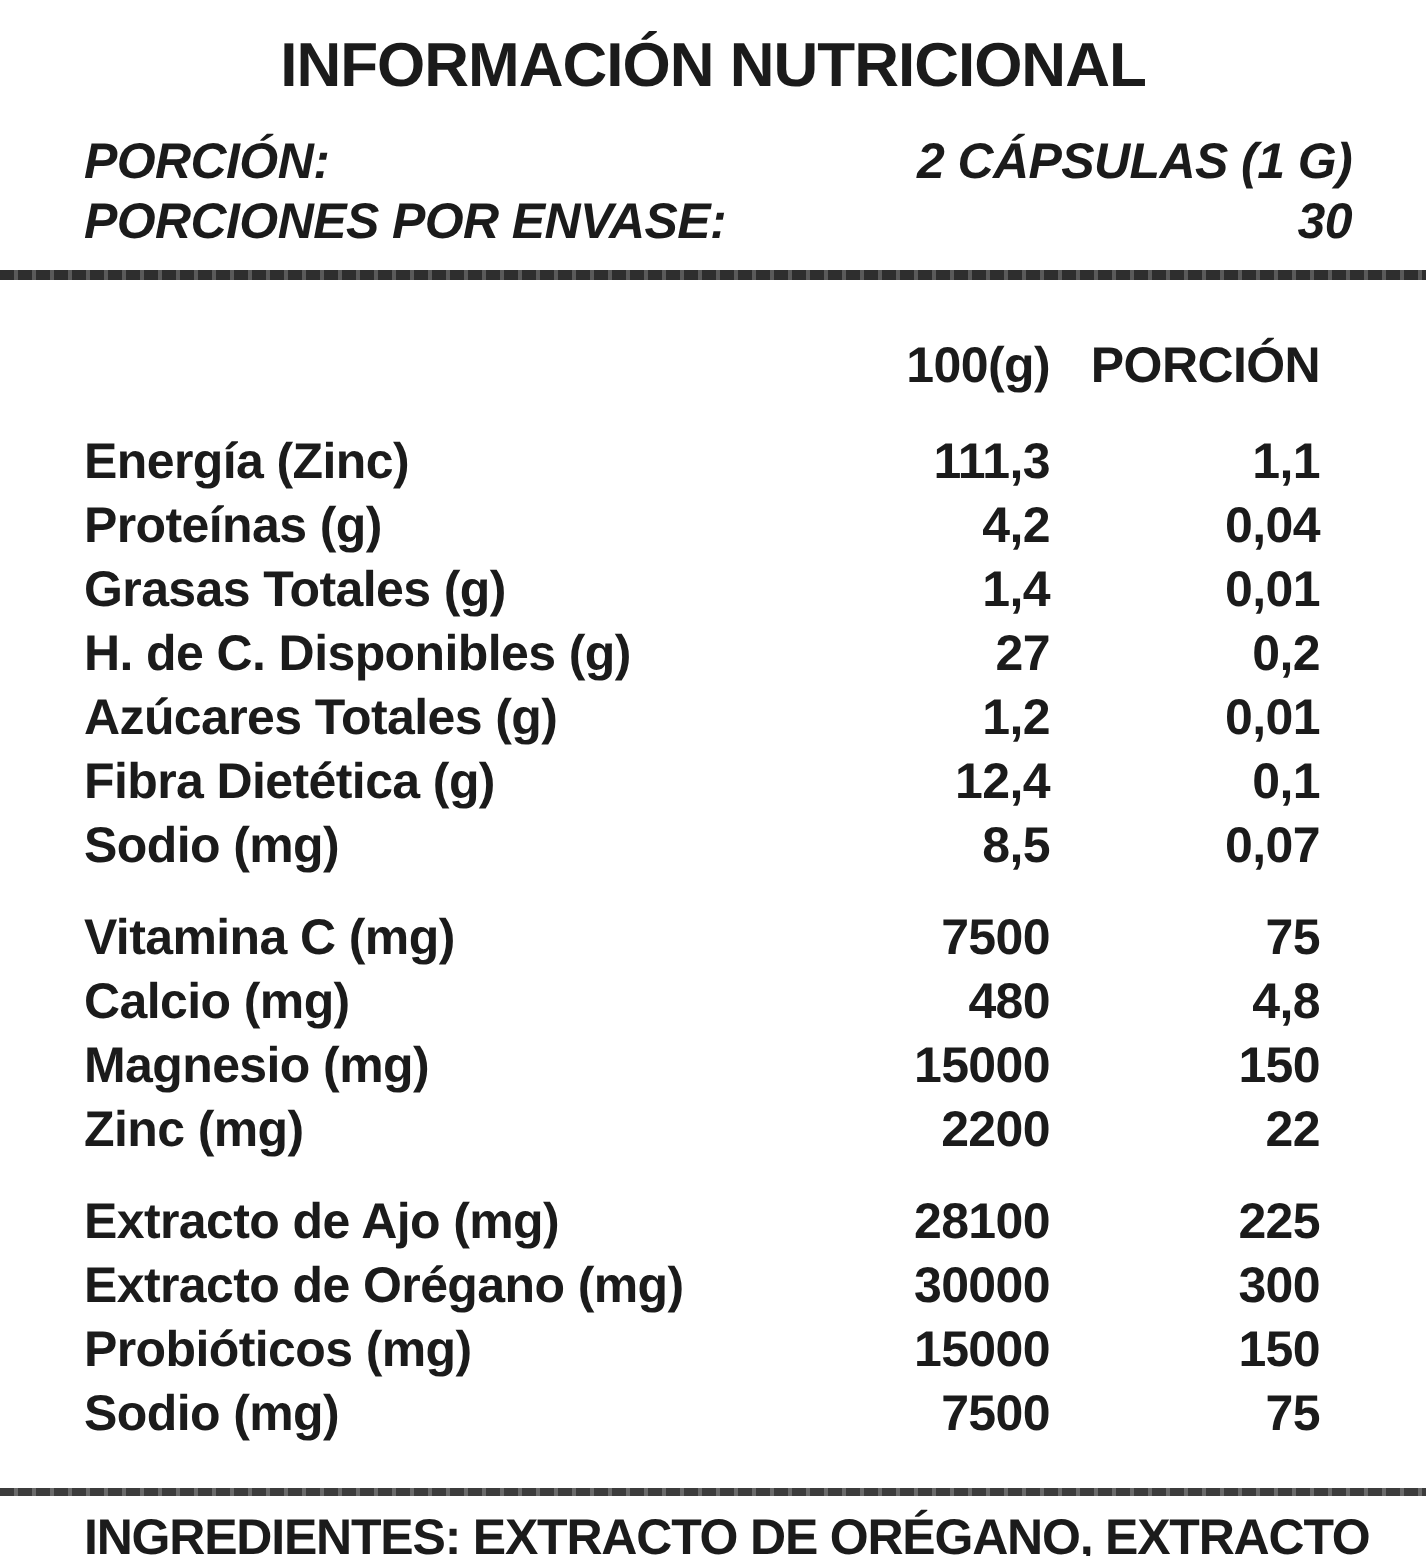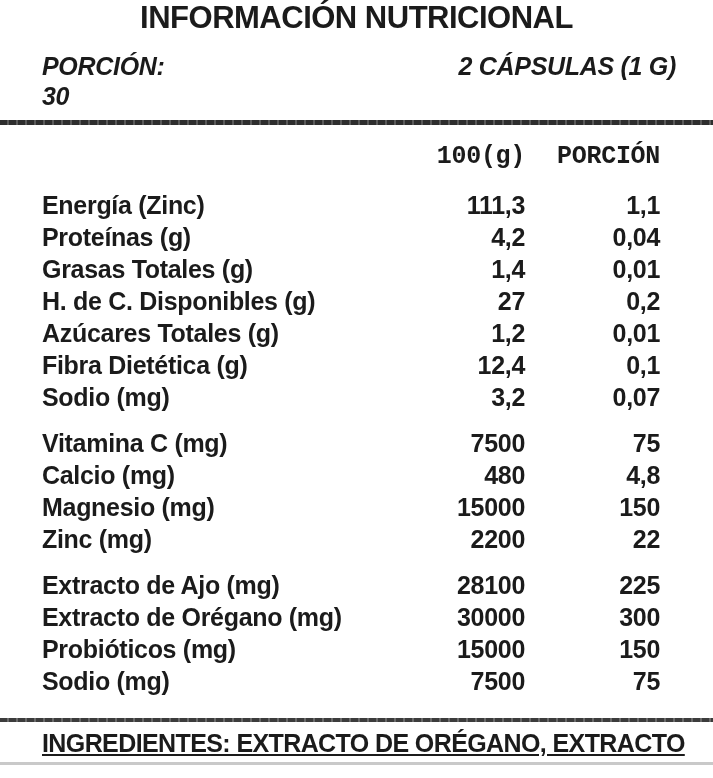--- a/index.html
+++ b/index.html
@@ -10,21 +10,21 @@
     color:#1b1b1b;
     font-family:"Liberation Sans", sans-serif;
     font-weight:bold;
     overflow:hidden;
     position:relative;
     letter-spacing:-0.3px;
   }
   .title {
     text-align:center;
     font-size:31px;
-    padding-top:0;
+    padding-top:15px;
     letter-spacing:-0.5px;
   }
   .serving-block { margin:15px 37px 0 42px; font-size:25px; }
   .serving-row { display:flex; justify-content:space-between; line-height:30px;font-style:italic; }
   .divider { width:100%; }
   .divider.thick {
     height:5px; margin-top:9px;
     background:repeating-linear-gradient(90deg,#2e2e2e 0 7px,#5a5a5a 7px 9px);
   }
   .divider.mid {
@@ -32,21 +32,21 @@
     background:repeating-linear-gradient(90deg,#3c3c3c 0 7px,#6a6a6a 7px 9px);
   }
   .divider.light {
     height:3px; margin-top:4px;
     background:#c9c9c9;
   }
   .table-area { padding:0 53px 0 42px; font-size:25px; }
   .grid-row { display:grid; grid-template-columns:1fr 150px 135px; line-height:32px; }
   .grid-row .name { text-align:left; }
   .grid-row .num  { text-align:right; }
-  .thead { margin-top:17px; line-height:30px;font-family:Liberation Mono, monospace; }
+  .thead { margin-top:28px; line-height:30px; }
   .group { margin-top:14px; }
   .group.first { margin-top:17px; }
   .ingredients {
     margin:7px 20px 0 42px;
     font-size:25px;
     letter-spacing:-0.6px;
     white-space:nowrap;
     text-decoration:underline;
   }
 </style>
@@ -56,20 +56,21 @@
 <div class="label">
 
   <div class="title">INFORMACIÓN NUTRICIONAL</div>
 
   <div class="serving-block">
     <div class="serving-row">
       <span>PORCIÓN:</span>
       <span>2 CÁPSULAS (1 G)</span>
     </div>
     <div class="serving-row">
+      <span>PORCIONES POR ENVASE:</span>
       <span>30</span>
     </div>
   </div>
 
   <div class="divider thick"></div>
 
   <div class="table-area">
 
     <div class="grid-row thead">
       <span class="name"></span>
@@ -103,21 +104,21 @@
         <span class="num">1,2</span>
         <span class="num">0,01</span>
       </div>
       <div class="grid-row">
         <span class="name">Fibra Dietética (g)</span>
         <span class="num">12,4</span>
         <span class="num">0,1</span>
       </div>
       <div class="grid-row">
         <span class="name">Sodio (mg)</span>
-        <span class="num">3,2</span>
+        <span class="num">8,5</span>
         <span class="num">0,07</span>
       </div>
     </div>
 
     <div class="group">
       <div class="grid-row">
         <span class="name">Vitamina C (mg)</span>
         <span class="num">7500</span>
         <span class="num">75</span>
       </div>

